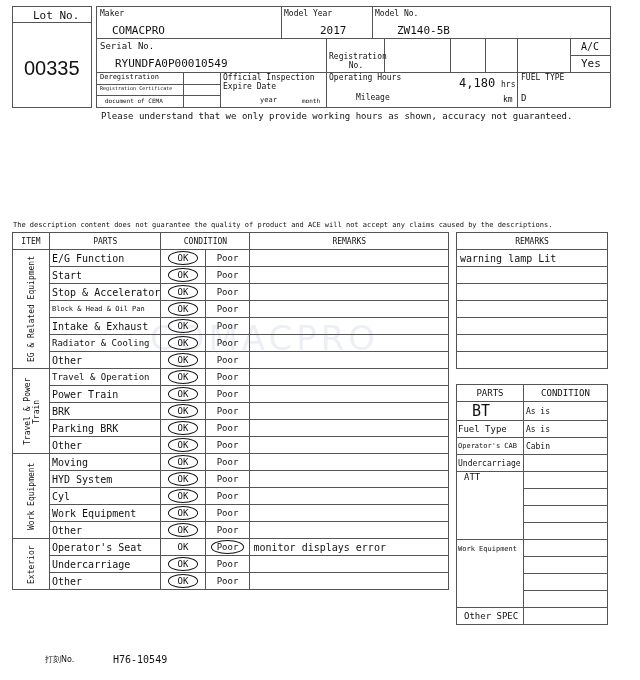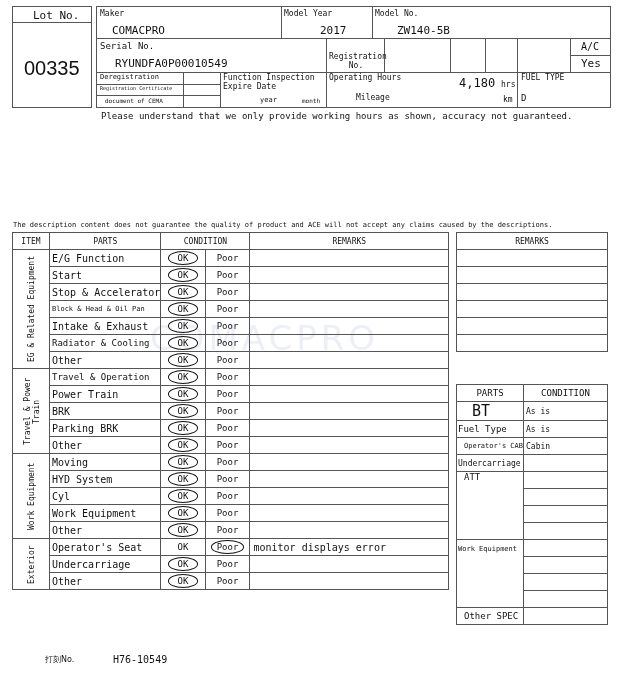--- a/index.html
+++ b/index.html
@@ -64,21 +64,21 @@
 
   <span class="t s9" style="left:3px;top:35px;">Serial No.</span>
   <span class="t s11" style="left:18px;top:51px;">RYUNDFA0P00010549</span>
   <span class="t s8" style="left:232px;top:37px;width:54px;white-space:normal;text-align:center;line-height:9px;margin-top:8px;">Registration No.</span>
   <span class="t s10" style="left:484px;top:35px;">A/C</span>
   <span class="t s11" style="left:484px;top:51px;">Yes</span>
 
   <span class="t s7" style="left:3px;top:67px;">Deregistration</span>
   <span class="t" style="left:3px;top:79px;font-size:5px;">Registration Certificate</span>
   <span class="t" style="left:8px;top:91px;font-size:6px;">document of CEMA</span>
-  <span class="t s8" style="left:126px;top:67px;">Function Inspection</span>
+  <span class="t s8" style="left:126px;top:67px;">Official Inspection</span>
   <span class="t s8" style="left:126px;top:76px;">Expire Date</span>
   <span class="t s7" style="left:163px;top:90px;">year</span>
   <span class="t" style="left:205px;top:91px;font-size:6px;">month</span>
   <span class="t s8" style="left:232px;top:67px;">Operating Hours</span>
   <span class="t s12" style="left:362px;top:70px;">4,180</span>
   <span class="t s8" style="left:404px;top:74px;">hrs</span>
   <span class="t s8" style="left:232px;top:87px;padding-left:27px;">Mileage</span>
   <span class="t s8" style="left:406px;top:89px;">km</span>
   <span class="t s8" style="left:424px;top:67px;">FUEL TYPE</span>
   <span class="t s9" style="left:424px;top:87px;">D</span>
@@ -232,20 +232,23 @@
   </tr>
 </tbody>
   </table>
 
 <table style="left:456px;top:232px;width:152px;">
   <tbody>
       <tr style="height:17px;">
         <td class="hdr">REMARKS</td>
       </tr>
   <tr style="height:17px;">
+        <td class="rem">warning lamp Lit</td>
+      </tr>
+  <tr style="height:17px;">
         <td class="rem"></td>
       </tr>
   <tr style="height:17px;">
         <td class="rem"></td>
       </tr>
   <tr style="height:17px;">
         <td class="rem"></td>
       </tr>
   <tr style="height:17px;">
         <td class="rem"></td>
@@ -271,21 +274,21 @@
   </tr>
   <tr style="height:17px;">
     <td class="rem" style="font-size:15px;padding-left:15px;">BT</td>
     <td class="rem" style="font-size:8px;padding-left:2px;">As is</td>
   </tr>
   <tr style="height:17px;">
     <td class="rem" style="font-size:9px;padding-left:1px;">Fuel Type</td>
     <td class="rem" style="font-size:8px;padding-left:2px;">As is</td>
   </tr>
   <tr style="height:17px;">
-    <td class="rem" style="font-size:7px;padding-left:7px;">Operator's CAB</td>
+    <td class="rem" style="font-size:7px;padding-left:1px;">Operator's CAB</td>
     <td class="rem" style="font-size:8px;padding-left:2px;">Cabin</td>
   </tr>
   <tr style="height:17px;">
     <td class="rem" style="font-size:8px;padding-left:1px;">Undercarriage</td>
     <td class="rem"></td>
   </tr>
   <tr style="height:17px;">
     <td rowspan="4" class="rem" style="font-size:9px;padding-left:7px;vertical-align:top;">ATT</td>
     <td class="rem"></td>
   </tr>

